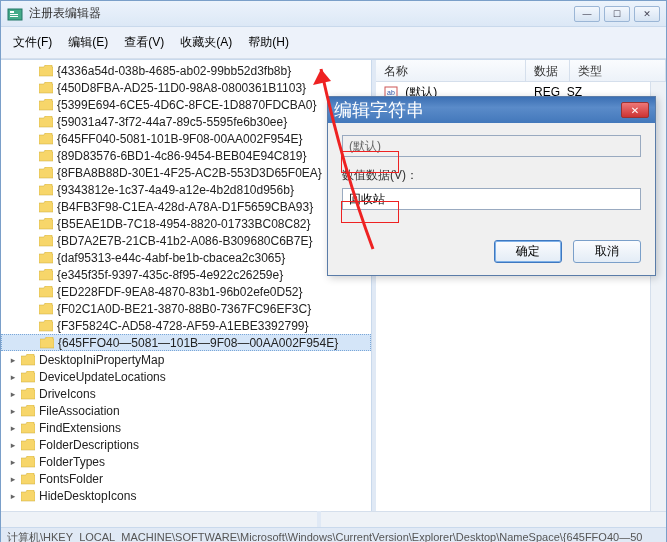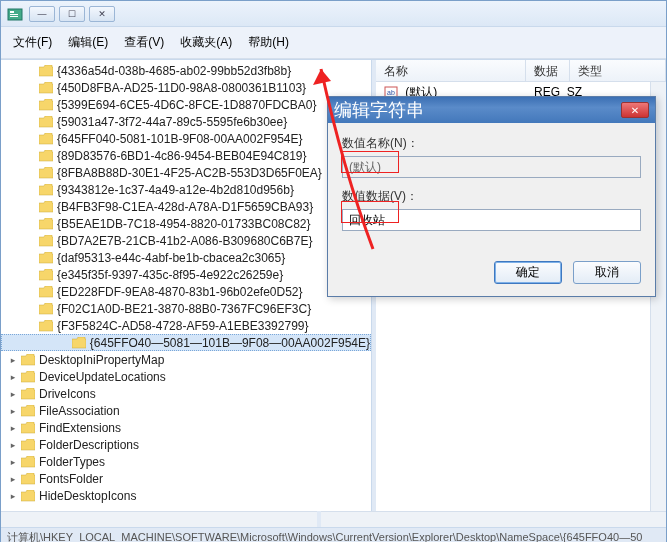--- a/index.html
+++ b/index.html
@@ -72,21 +72,20 @@
       display: flex;
       align-items: center;
       height: 17px;
       padding-left: 6px;
       white-space: nowrap;
       cursor: pointer;
     }
     .tree-node.selected {
       background: #d4e5f8;
       border: 1px dotted #7aa7d8;
-      justify-content: flex-end;
     }
     .tree-node .expander {
       width: 12px;
       font-size: 9px;
       color: #666;
       text-align: center;
     }
     .tree-node .folder-icon {
       width: 14px; height: 12px;
       margin: 0 4px 0 2px;
@@ -240,20 +239,21 @@
 
   <div class="titlebar">
     <span class="app-icon">
       <svg viewBox="0 0 16 16">
           <rect x="1" y="3" width="14" height="11" fill="#4a8" stroke="#276" stroke-width="1"></rect>
           <rect x="3" y="5" width="4" height="2" fill="#fff"></rect>
           <rect x="3" y="8" width="8" height="1" fill="#fff"></rect>
           <rect x="3" y="10" width="8" height="1" fill="#fff"></rect>
         </svg>
     </span>
+    <span class="title">注册表编辑器</span>
     <div class="win-btns">
       <div class="win-btn">—</div>
       <div class="win-btn">☐</div>
       <div class="win-btn">✕</div>
     </div>
   </div>
 
   <div class="menubar">
     <div class="menu-item">文件(F)</div>
     <div class="menu-item">编辑(E)</div>
@@ -481,21 +481,20 @@
   <div class="statusbar">
     <span>计算机\HKEY_LOCAL_MACHINE\SOFTWARE\Microsoft\Windows\CurrentVersion\Explorer\Desktop\NameSpace\{645FFO40—50</span>
   </div>
 
   <div class="dialog">
     <div class="dialog-titlebar">
       <span class="title">编辑字符串</span>
       <div class="dialog-close">✕</div>
     </div>
     <div class="dialog-body">
-      <div class="field-label">数值名称(N)：</div>
       <input type="text" class="full" readonly="" style="background: rgb(240, 240, 240); color: rgb(102, 102, 102); outline: none;" value="(默认)">
       <div class="field-label">数值数据(V)：</div>
       <input type="text" class="full" value="回收站" style="outline: none;">
     </div>
     <div class="dialog-buttons">
       <button class="primary">确定</button>
       <button>取消</button>
     </div>
   <div style="position: absolute; left: 13px; top: 54px; width: 58px; height: 22px; border: 1px solid rgb(238, 34, 34); pointer-events: none;"></div>
       <div style="position: absolute; left: 13px; top: 104px; width: 58px; height: 22px; border: 1px solid rgb(238, 34, 34); pointer-events: none;"></div>

